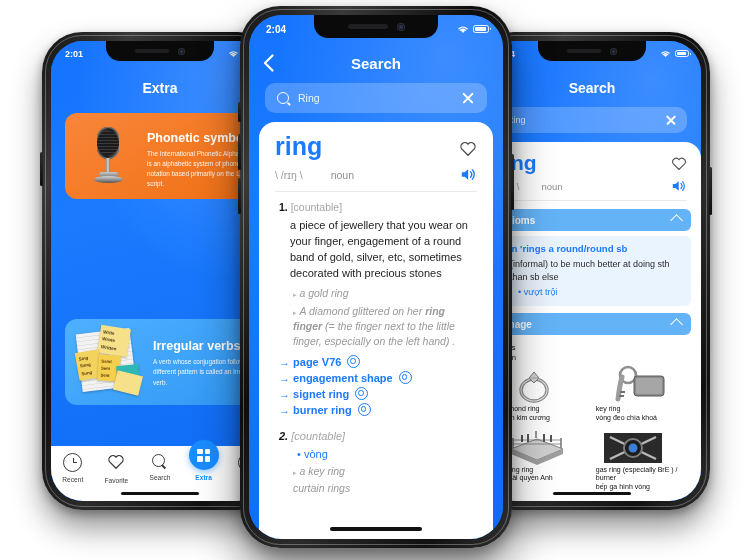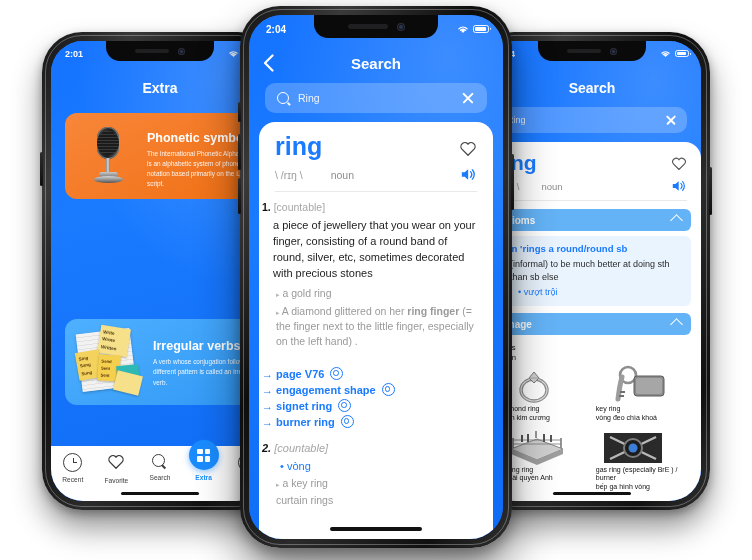--- a/index.html
+++ b/index.html
@@ -83,21 +83,21 @@
   
   .word-head{display:flex;align-items:flex-start;justify-content:space-between;}
   .word{color:#1a7bff;font-weight:bold;line-height:1;}
   .pos-row{display:flex;align-items:center;justify-content:space-between;border-bottom:1px solid #e9e9e9;}
   .phon{color:#9b9b9b;}
   .pos{color:#8e8e8e;}
   .sensenum{font-weight:bold;color:#111;}
   .gram{color:#a6a6a6;}
   .defn{color:#1d1d1d;}
   .trans{color:#1a7bff;}
-  .ex{color:#9a9a9a;}
+  .ex{color:#9a9a9a;font-style:italic;}
   .xref{color:#1a7bff;font-weight:bold;}
   .bullet{color:#1a7bff;}
   .tri{color:#b9b9b9;}
   .magsmall{display:inline-block;border:1.3px solid #1a7bff;border-radius:50%;position:relative;vertical-align:-2px;}
   .magsmall::before{content:"";position:absolute;left:2px;top:2px;width:3.5px;height:3.5px;border:1px solid #1a7bff;border-radius:50%;}
 
   
   .card{border-radius:12px;position:relative;overflow:hidden;box-sizing:border-box;}
   .card-title{color:#fff;font-weight:bold;}
   .card-sub{color:rgba(255,255,255,.92);}
@@ -438,37 +438,37 @@
           <div class="pos-row" style="padding:8px 0 9px 0;">
             <span class="phon" style="font-size:10.5px;">\ /rɪŋ \</span>
             <span class="pos" style="font-size:10.5px;margin-left:28px;margin-right:auto;">noun</span>
             <svg width="17" height="15" viewBox="0 0 20 18">
               <path d="M2 6.4h3.4L9.6 2.8v12.4L5.4 11.6H2Z" fill="#1a7bff"></path>
               <path d="M12.4 5.6a5 5 0 0 1 0 6.8M14.6 3.4a8 8 0 0 1 0 11.2" stroke="#1a7bff" stroke-width="1.6" fill="none" stroke-linecap="round"></path>
             </svg>
           </div>
         </div>
 
-        <div style="padding:9px 16px 0 3px;">
+        <div style="padding:9px 16px 0 20px;">
 
           <div>
             <div style="font-size:10.5px;">
               <span class="sensenum">1.</span>
               <span class="gram">[countable]</span>
             </div>
-            <div class="defn" style="font-size:11px;line-height:1.45;margin:5px 0 0 11px;">a piece of jewellery that you wear on your finger, consisting of a round band of round, silver, etc, sometimes decorated with precious stones</div>
+            <div class="defn" style="font-size:11px;line-height:1.45;margin:5px 0 0 11px;">a piece of jewellery that you wear on your finger, engagement of a round band of gold, silver, etc, sometimes decorated with precious stones</div>
             <div style="margin:5px 0 0 14px;font-size:10.5px;">
               <span class="tri" style="font-size:7px;">▸</span>
               <span class="ex">a gold ring</span>
             </div>
             <div style="margin:5px 0 0 14px;font-size:10.5px;line-height:1.45;">
               <span class="tri" style="font-size:7px;">▸</span>
               <span class="ex">A diamond glittered on her </span><b class="ex">ring finger</b><span class="ex"> (= the finger next to the little finger, especially on the left hand) .</span>
             </div>
-            <div style="margin-top:18px;">
+            <div style="margin-top:6px;">
               <div style="font-size:11px;margin-top:3px;">
                 <span class="xref">→&nbsp;</span><span class="xref">page V76</span>
                 <span class="magsmall" style="width:11px;height:11px;margin-left:3px;"></span>
               </div>
               <div style="font-size:11px;margin-top:3px;">
                 <span class="xref">→&nbsp;</span><span class="xref">engagement shape</span>
                 <span class="magsmall" style="width:11px;height:11px;margin-left:3px;"></span>
               </div>
               <div style="font-size:11px;margin-top:3px;">
                 <span class="xref">→&nbsp;</span><span class="xref">signet ring</span>

